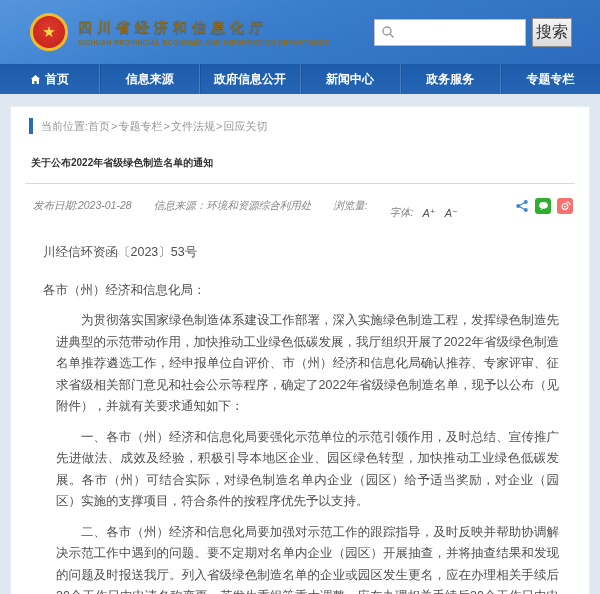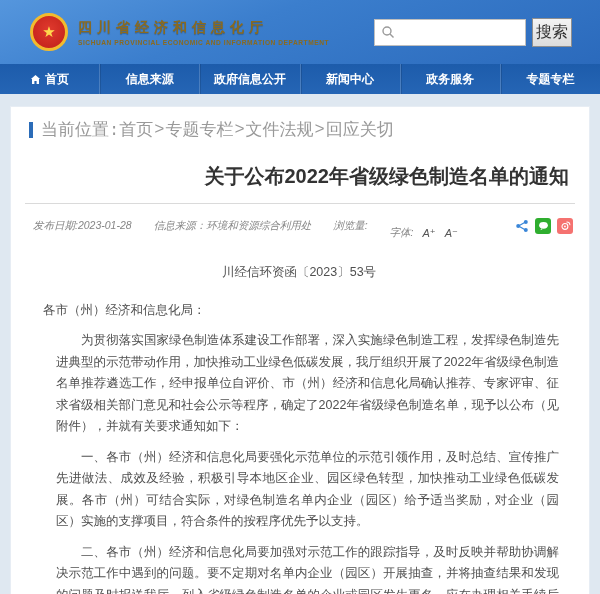--- a/index.html
+++ b/index.html
@@ -68,26 +68,26 @@
 
   
   .card {
     margin:12px 10px 0 10px; background:#fff; border:1px solid #e7edf4;
     min-height:482px; padding-bottom:20px;
   }
   .breadcrumb-row {
     display:flex; align-items:center; padding:11px 0 9px 18px;
   }
   .crumb-bar { width:4px; height:16px; background:#2b6cb8; margin-right:8px; }
-  .breadcrumb-row, .breadcrumb-row a { font-size:17px; color:#999; text-decoration:none;font-family:Liberation Mono, monospace; }
+  .breadcrumb-row, .breadcrumb-row a { font-size:11px; color:#999; text-decoration:none; }
   .breadcrumb-row a { cursor:pointer; }
   .crumb-sep { margin:0 1px; }
 
   .article-title {
-    text-align:right; font-size:20px; font-weight:bold; color:#333;
+    text-align:left; font-size:10px; font-weight:bold; color:#333;
     padding:13px 20px 13px 20px;
   }
   .divider { border-top:1px solid #dadada; margin:0 14px; }
 
   .meta-row {
     display:flex; align-items:center; font-size:10.5px; color:#868686;
     padding:7px 16px 6px 22px;
     font-style:italic;
   }
   .meta-item { margin-right:22px; white-space:nowrap; }
@@ -100,21 +100,21 @@
     width:16px; height:16px; border-radius:3px; margin-left:6px; cursor:pointer;
     display:flex; align-items:center; justify-content:center;
   }
   .wechat-bg { background:#2fae2f; }
   .weibo-bg { background:#f57270; }
 
   
   .article-body {
     padding:16px 30px 0 32px; font-size:12.5px; color:#4f4f4f; line-height:1.72;
   }
-  .doc-number { text-align:center; margin-bottom:16px; padding-right:4px; }
+  .doc-number { text-align:left; margin-bottom:16px; padding-right:4px; }
   .salutation { margin-bottom:9px; }
   .article-body p.para {
     text-indent:2em; text-align:justify; margin-bottom:9px;margin-left:13px;
   }
 </style>
 </head>
 <body>
 
 <div class="page">
 

